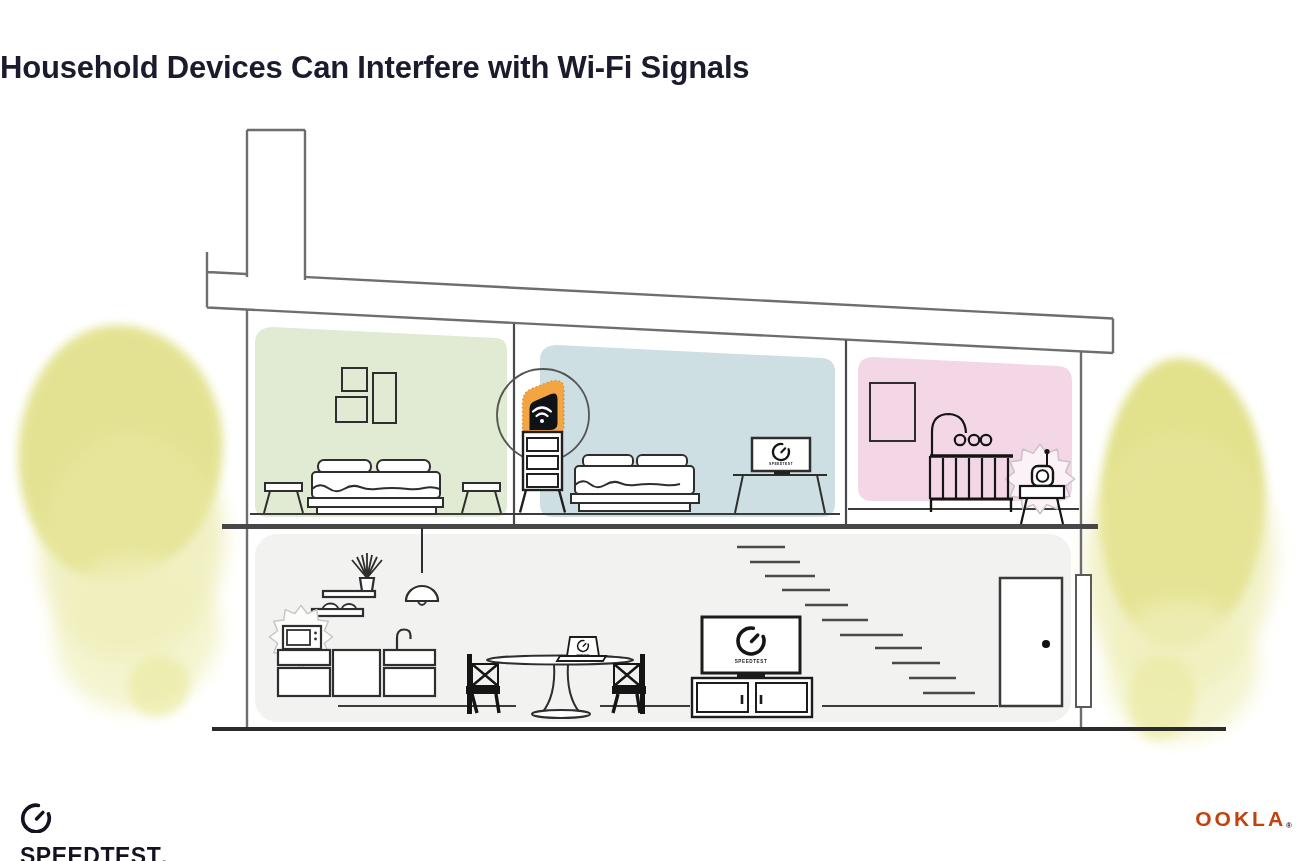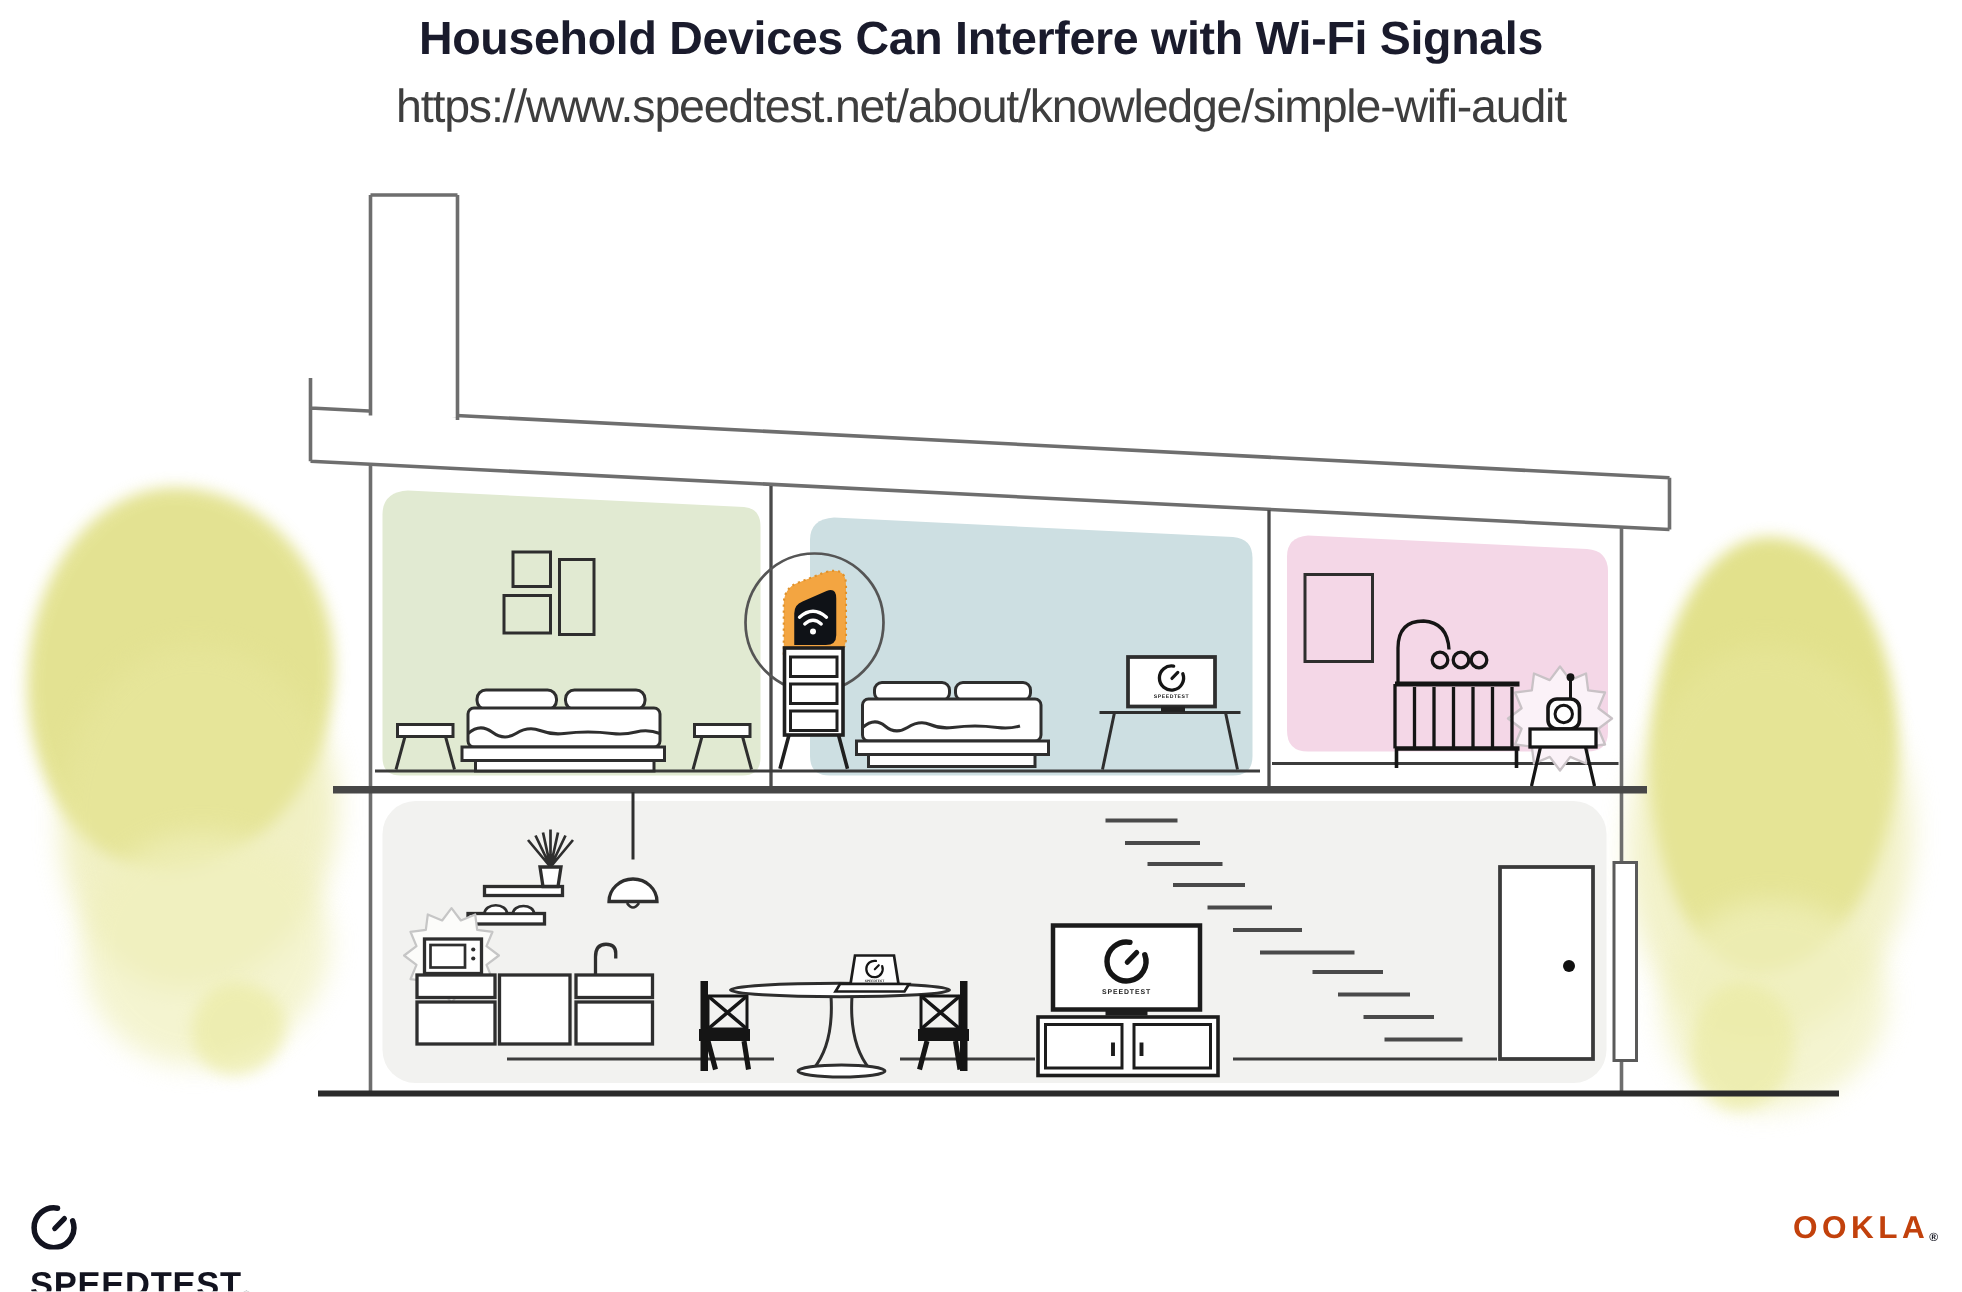--- a/index.html
+++ b/index.html
@@ -1,39 +1,38 @@
 <!DOCTYPE html>
 <html><head>
 <meta charset="utf-8">
 <style>
   html,body{margin:0;padding:0;background:#ffffff;}
   .canvas{
     position:relative;width:1308px;height:861px;background:#ffffff;
     overflow:hidden;font-family:"Liberation Sans","DejaVu Sans",sans-serif;
   }
-  .hdr{position:absolute;left:0;width:100%;text-align:center;z-index:3;}
+  .hdr{position:absolute;left:0;width:100%;z-index:3;margin-top:42px;}
   .hdr-title{top:8px;font-size:31px;font-weight:700;color:#1a1b2c;letter-spacing:-0.2px;}
   .hdr-url{top:53px;font-size:31px;font-weight:400;color:#3e3e3e;letter-spacing:-0.8px;}
   .blob{position:absolute;z-index:1;border-radius:48% 52% 56% 44% / 52% 47% 53% 48%;}
   .art{position:absolute;left:0;top:0;z-index:2;}
   .foot{position:absolute;z-index:3;display:flex;align-items:flex-start;gap:7px;}
   .foot-speedtest{left:20px;top:801px;flex-direction:column;}
   .foot-ookla{right:16px;top:806px;}
   .st-word{font-size:23px;font-weight:800;letter-spacing:0.5px;color:#12131f;line-height:32px;}
   .ookla-word{font-size:21px;font-weight:600;letter-spacing:3px;color:#c2410c;line-height:26px;}
   .reg{font-size:8px;font-weight:700;color:#12131f;position:relative;top:2px;}
   svg text{font-family:"Liberation Sans","DejaVu Sans",sans-serif;}
 </style>
 </head>
 <body>
 
 <div class="canvas">
 
   <div class="hdr hdr-title">Household Devices Can Interfere with Wi-Fi Signals</div>
-  <div class="hdr hdr-url">https://www.speedtest.net/about/knowledge/simple-wifi-audit</div>
 
   <div class="blob" style="left:18px;top:325px;width:205px;height:255px;background:#dddc78;opacity:.8;filter:blur(5px);"></div>
   <div class="blob" style="left:40px;top:430px;width:185px;height:230px;background:#e8e79e;opacity:.6;filter:blur(9px);"></div>
   <div class="blob" style="left:55px;top:555px;width:165px;height:155px;background:#f0f0bd;opacity:.7;filter:blur(9px);"></div>
   <div class="blob" style="left:128px;top:655px;width:62px;height:62px;background:#ebeba4;opacity:.7;filter:blur(5px);"></div>
   <div class="blob" style="left:1100px;top:358px;width:165px;height:290px;background:#dddc78;opacity:.85;filter:blur(5px);"></div>
   <div class="blob" style="left:1085px;top:430px;width:190px;height:265px;background:#e8e79e;opacity:.55;filter:blur(9px);"></div>
   <div class="blob" style="left:1108px;top:600px;width:150px;height:140px;background:#f0f0bd;opacity:.7;filter:blur(9px);"></div>
   <div class="blob" style="left:1128px;top:655px;width:68px;height:85px;background:#ebeba4;opacity:.7;filter:blur(5px);"></div>
 

